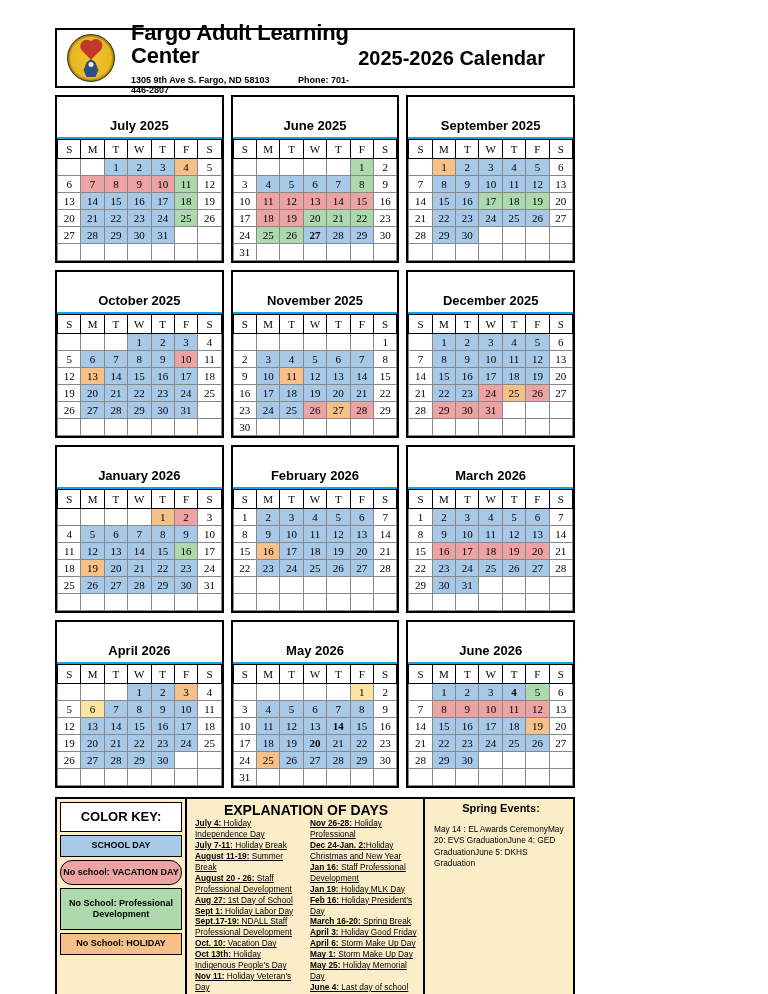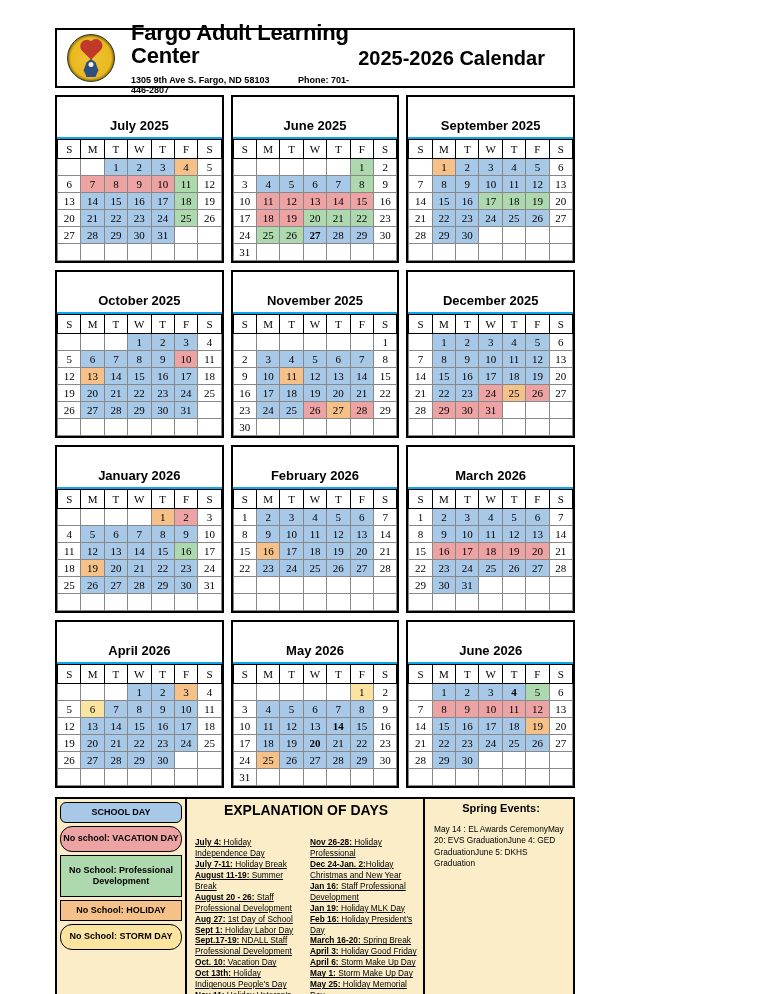--- a/index.html
+++ b/index.html
@@ -181,38 +181,38 @@
     padding: 4px 2px;
     margin-bottom: 3px;
     box-sizing: border-box;
     line-height: 1.25;
   }
   .key-box.title {
     background: #fff;
     font-size: 13px;
     padding: 6px 2px;
   }
-  .key-box.blue   { background: #a8c8e8; border-radius: 6px; }
+  .key-box.blue   { background: #a8c8e8; }
   .key-box.red    { background: #eda3a3; }
   .key-box.green  { background: #aed9ae; }
   .key-box.orange { background: #f5c189; }
   .key-box.yellow { background: #fbe3a0; }
   .key-box.tall { padding: 9px 2px; }
   .key-box.tall2 { padding: 6px 2px; border-radius: 12px; }
 
   .exp-col {
     flex: 1 1 auto;
     padding: 3px 6px 3px 8px;
     box-sizing: border-box;
   }
   .exp-title {
     text-align: center;
     font-size: 14px;
     font-weight: bold;
-    margin-bottom: 19px;
+    margin-bottom: 0;
   }
   .exp-body {
     display: flex;
     gap: 8px;
   }
   .exp-list {
     flex: 1 1 0;
     font-size: 8.3px;
     line-height: 1.32;
     text-decoration: underline;
@@ -1127,25 +1127,25 @@
               </tr>
             </tbody>
           </table>
         </div>
       </div>
     </div>
 
   <div class="legend">
 
     <div class="key-col">
+      <div class="key-box title">COLOR KEY:</div>
       <div class="key-box blue">SCHOOL DAY</div>
       <div class="key-box red tall2">No school: VACATION DAY</div>
       <div class="key-box green tall">No School: Professional Development</div>
       <div class="key-box orange">No School: HOLIDAY</div>
-      <div class="key-box yellow tall2">No School: STORM DAY</div>
     </div>
 
     <div class="exp-col">
       <div class="exp-title">EXPLANATION OF DAYS</div>
       <div class="exp-body">
         <div class="exp-list" id="exp-col-one">
             <span class="it"><span class="lbl">July 4:</span><span> Holiday Independence Day</span></span>
             <span class="it"><span class="lbl">July 7-11:</span><span> Holiday Break</span></span>
             <span class="it"><span class="lbl">August 11-19:</span><span> Summer Break</span></span>
             <span class="it"><span class="lbl">August 20 - 26:</span><span> Staff Professional Development</span></span>

